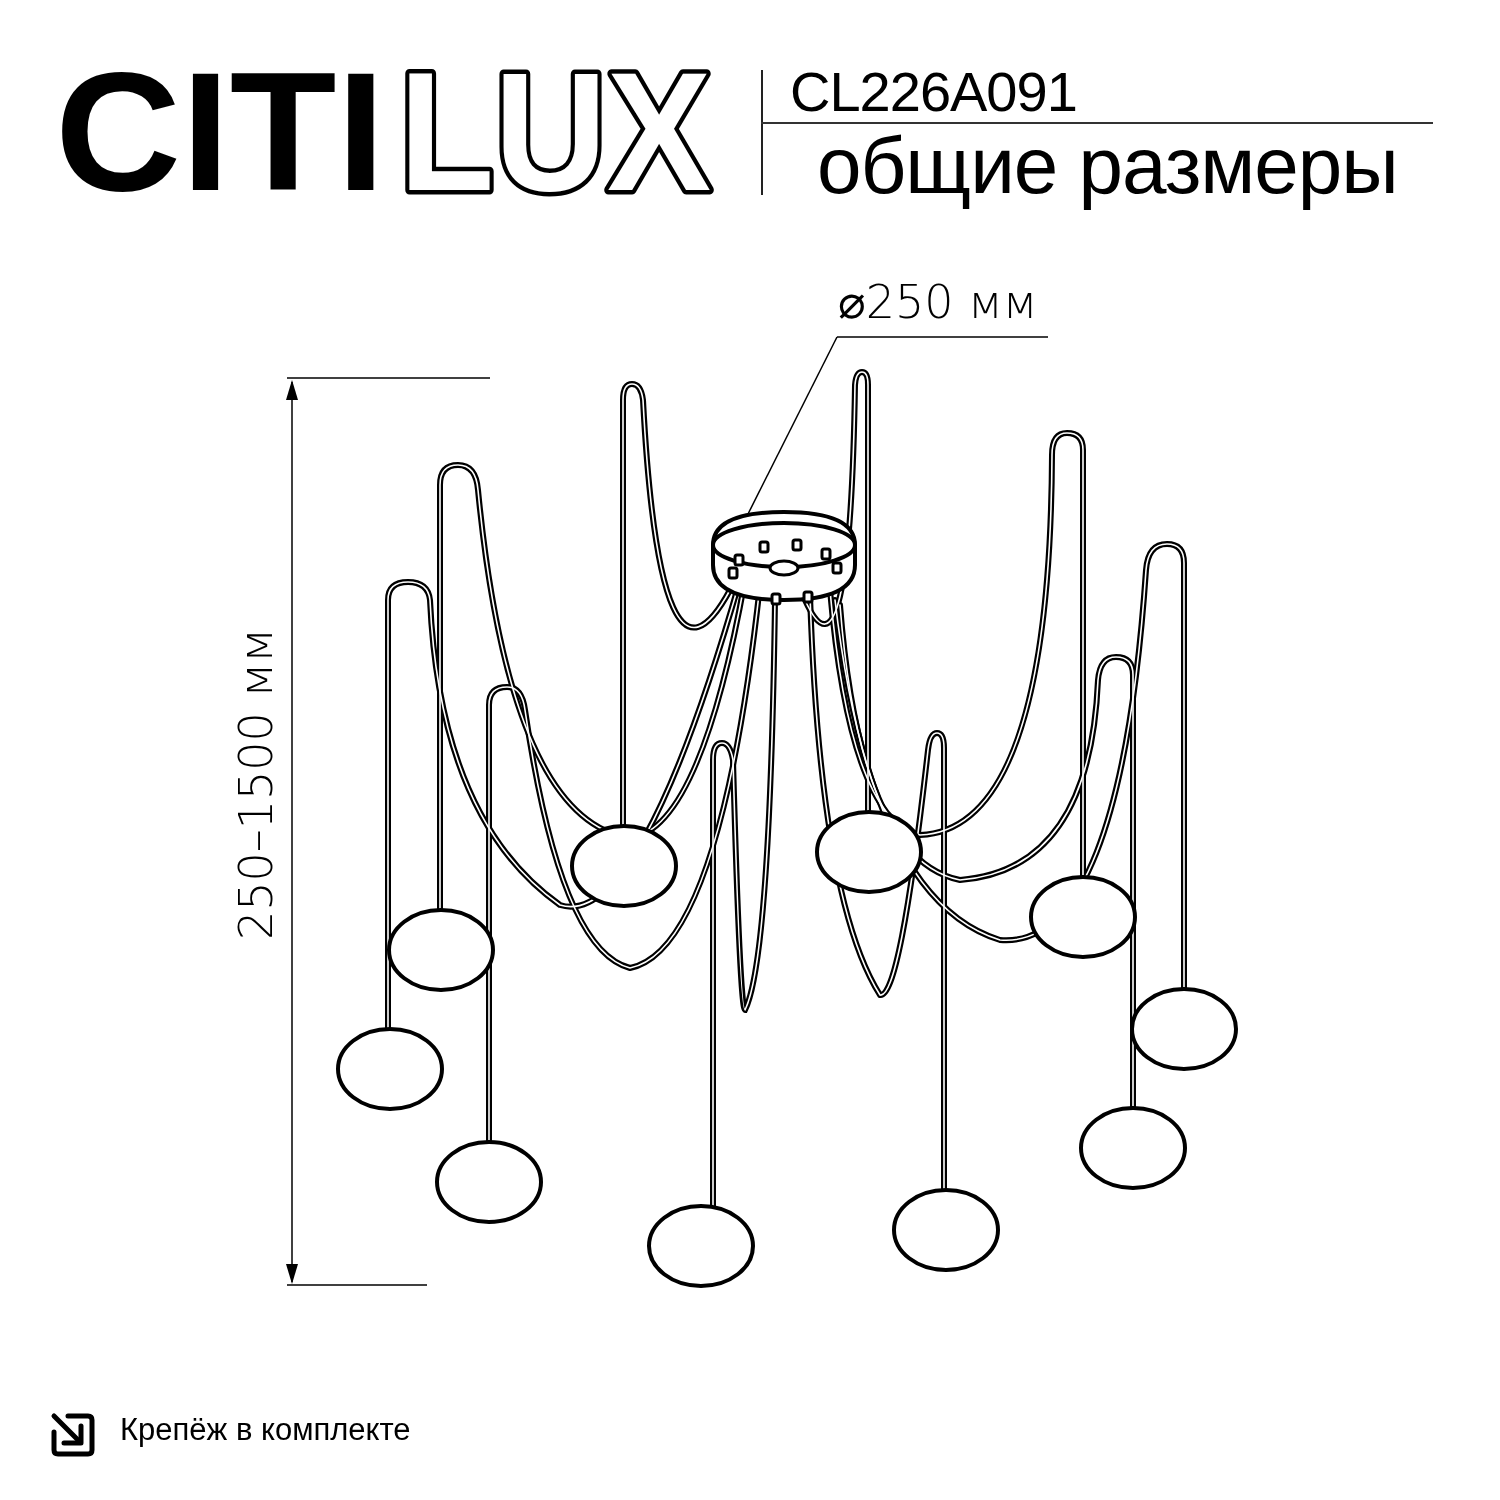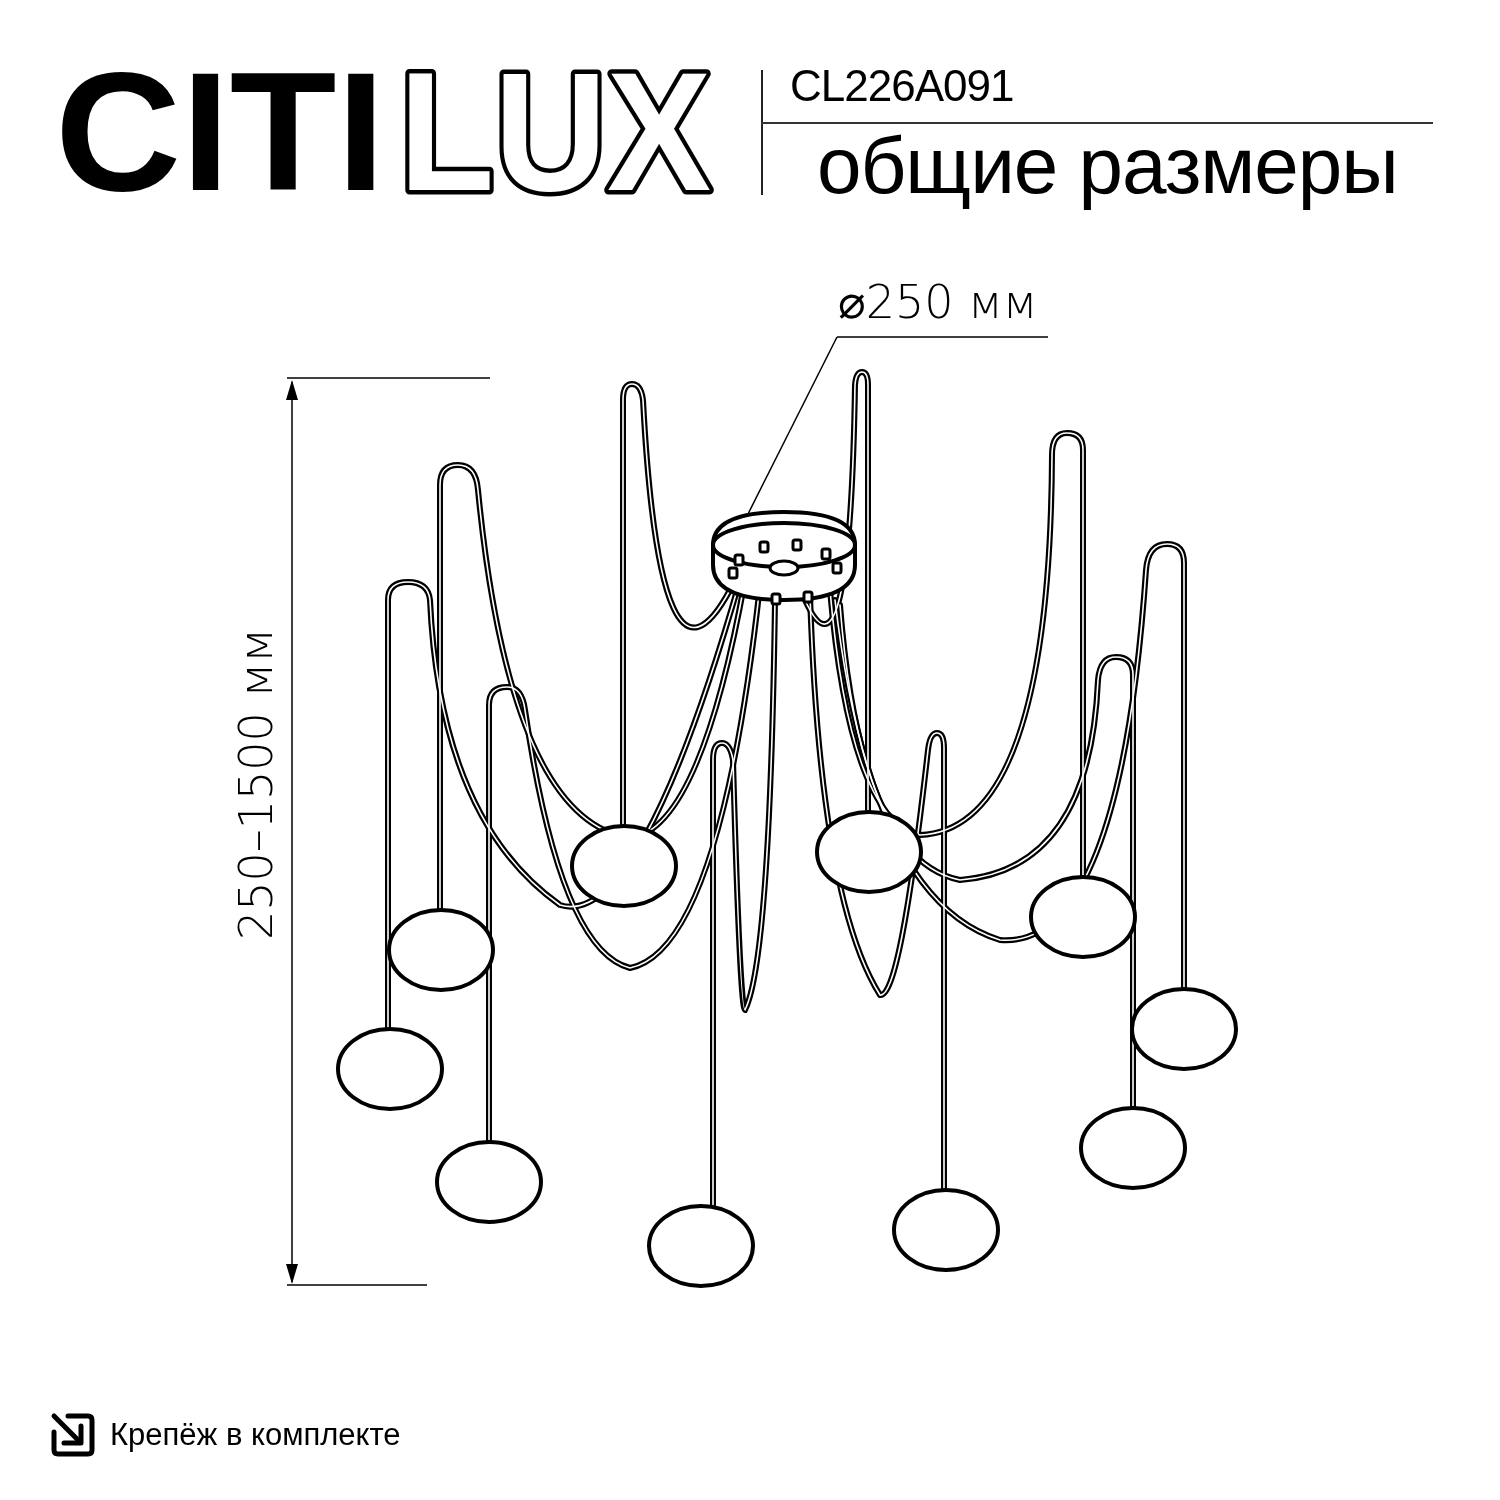--- a/index.html
+++ b/index.html
@@ -1,24 +1,24 @@
 <!DOCTYPE html>
 <html><head>
 <meta charset="utf-8">
 <style>
   html, body { margin: 0; padding: 0; background: #ffffff; }
   body { width: 1500px; height: 1500px; position: relative; overflow: hidden; font-family: "Liberation Sans", sans-serif; color: #000; }
   .logo { position: absolute; left: 55px; top: 68px; width: 660px; height: 130px; }
   .vdivider { position: absolute; left: 761px; top: 70px; width: 2px; height: 125px; background: #222; }
   .hdivider { position: absolute; left: 761px; top: 122px; width: 672px; height: 2px; background: #333; }
-  .model { position: absolute; left: 790px; top: 64px; font-size: 44px; letter-spacing: -1px; line-height: 1; }
+  .model { position: absolute; left: 790px; top: 64px; font-size: 56px; letter-spacing: -1px; line-height: 1; }
   .subtitle { position: absolute; left: 817px; top: 126px; font-size: 80px; letter-spacing: -1px; line-height: 1; font-weight: 400; }
   .drawing { position: absolute; left: 0; top: 0; width: 1500px; height: 1500px; }
   .dim-text { font-family: "DejaVu Sans", sans-serif; font-size: 46px; font-weight: 300; }
-  .footer { position: absolute; left: 50px; top: 1412px; display: flex; align-items: center; gap: 14px; }
+  .footer { position: absolute; left: 50px; top: 1412px; display: flex; align-items: flex-start; gap: 24px; }
   .footer-icon { width: 46px; height: 46px; }
   .footer-text { font-size: 31px; font-weight: 400; letter-spacing: 0; }
 </style>
 </head>
 <body>
 
 <svg class="logo" viewBox="0 0 660 130">
   <text x="0" y="122" font-family="Liberation Sans, sans-serif" font-weight="700" font-size="168" textLength="330" lengthAdjust="spacingAndGlyphs" fill="#000">CITI</text>
   <text x="344" y="122" font-family="Liberation Sans, sans-serif" font-weight="700" font-size="168" textLength="312" lengthAdjust="spacingAndGlyphs" fill="#fff" stroke="#000" stroke-width="9" stroke-linejoin="round" paint-order="stroke">LUX</text>
 </svg>

